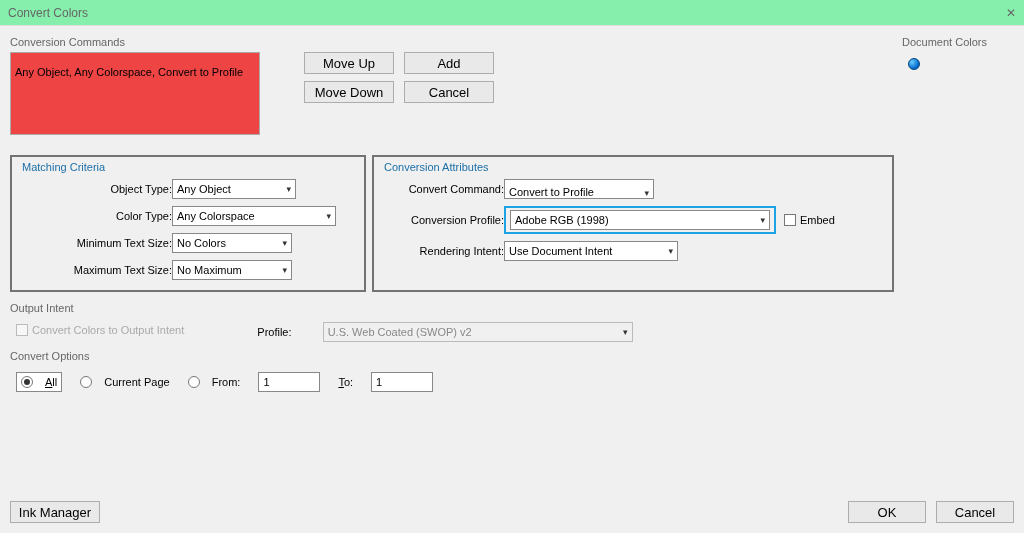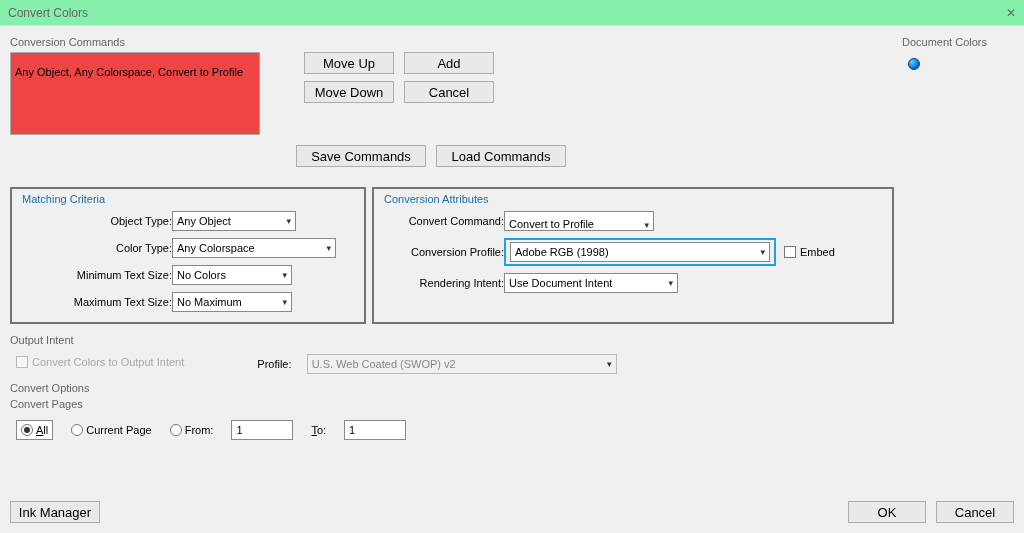--- a/index.html
+++ b/index.html
@@ -148,21 +148,21 @@
   }
   .pages-row {
     display: flex;
     align-items: center;
     gap: 18px;
     padding: 6px 6px 8px 6px;
   }
   .radio {
     display: inline-flex;
     align-items: center;
-    gap: 3px;
+    gap: 12px;
   }
   .radio .circ {
     width: 12px;
     height: 12px;
     border: 1px solid #777;
     border-radius: 50%;
     background: #fff;
     position: relative;
   }
   .radio.sel .circ::after {
@@ -221,24 +221,20 @@
               <div class="btn">Move Up</div>
               <div class="btn">Add</div>
             </div>
             <div class="btn-row">
               <div class="btn">Move Down</div>
               <div class="btn">Cancel</div>
             </div>
           </div>
         </div>
       </div>
-      <div class="btn-row" style="margin-left:286px; margin-top:10px;">
-        <div class="btn btn-wide">Save Commands</div>
-        <div class="btn btn-wide">Load Commands</div>
-      </div>
     </div>
 
     <div class="section-pair">
       <div class="section section-mc">
         <div class="section-title">Matching Criteria</div>
         <div class="form-row">
           <label class="lhs">Object Type:</label>
           <div class="sel" style="width:124px;">
               <span>Any Object</span>
               <span class="chev">▾</span>
@@ -300,33 +296,32 @@
     </div>
 
     <div class="output">
       <div class="group-label">Output Intent</div>
       <div class="out-block">
         <span class="chk disabled">
             <span class="box"></span>
             <span>Convert Colors to Output Intent</span>
           </span>
         <label style="margin-left:70px; color:#000;">Profile:</label>
-        <div class="sel disabled" style="width:310px; margin-left:12px; display:inline-flex;">
+        <div class="sel disabled" style="width:310px; margin-left:28px; display:inline-flex;">
             <span>U.S. Web Coated (SWOP) v2</span>
             <span class="chev">▾</span>
           </div>
       </div>
     </div>
 
     <div>
       <div class="group-label">Convert Options</div>
     </div>
 
     <div>
-      <div class="group-label">Convert Pages</div>
       <div class="pages-row">
         <span class="radio sel">
             <span class="circ"></span>
             <span><span class="underline">A</span>ll</span>
           </span>
         <span class="radio">
             <span class="circ"></span>
             <span>Current Page</span>
           </span>
         <span class="radio">

